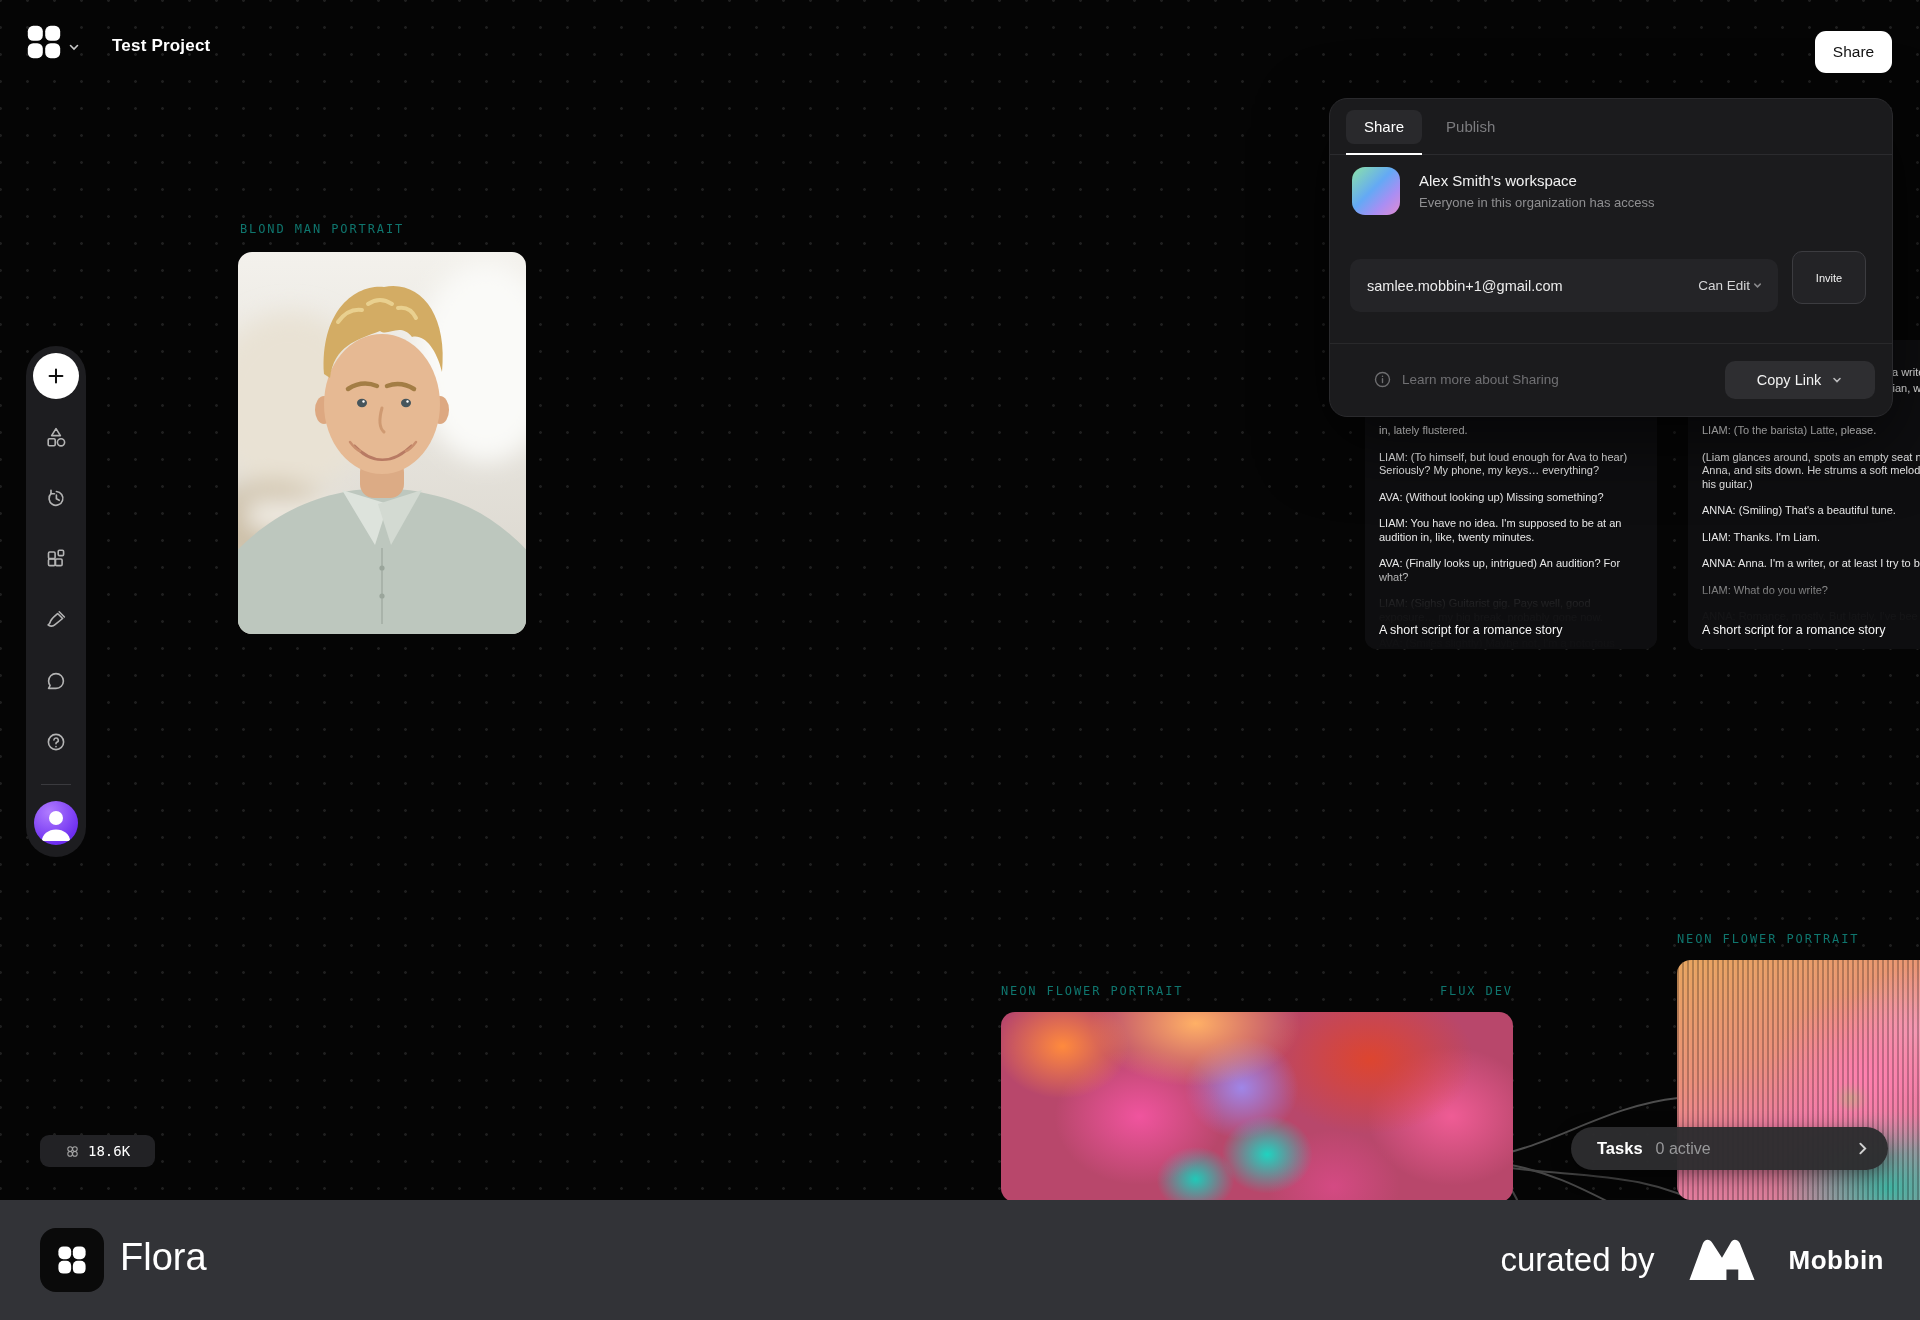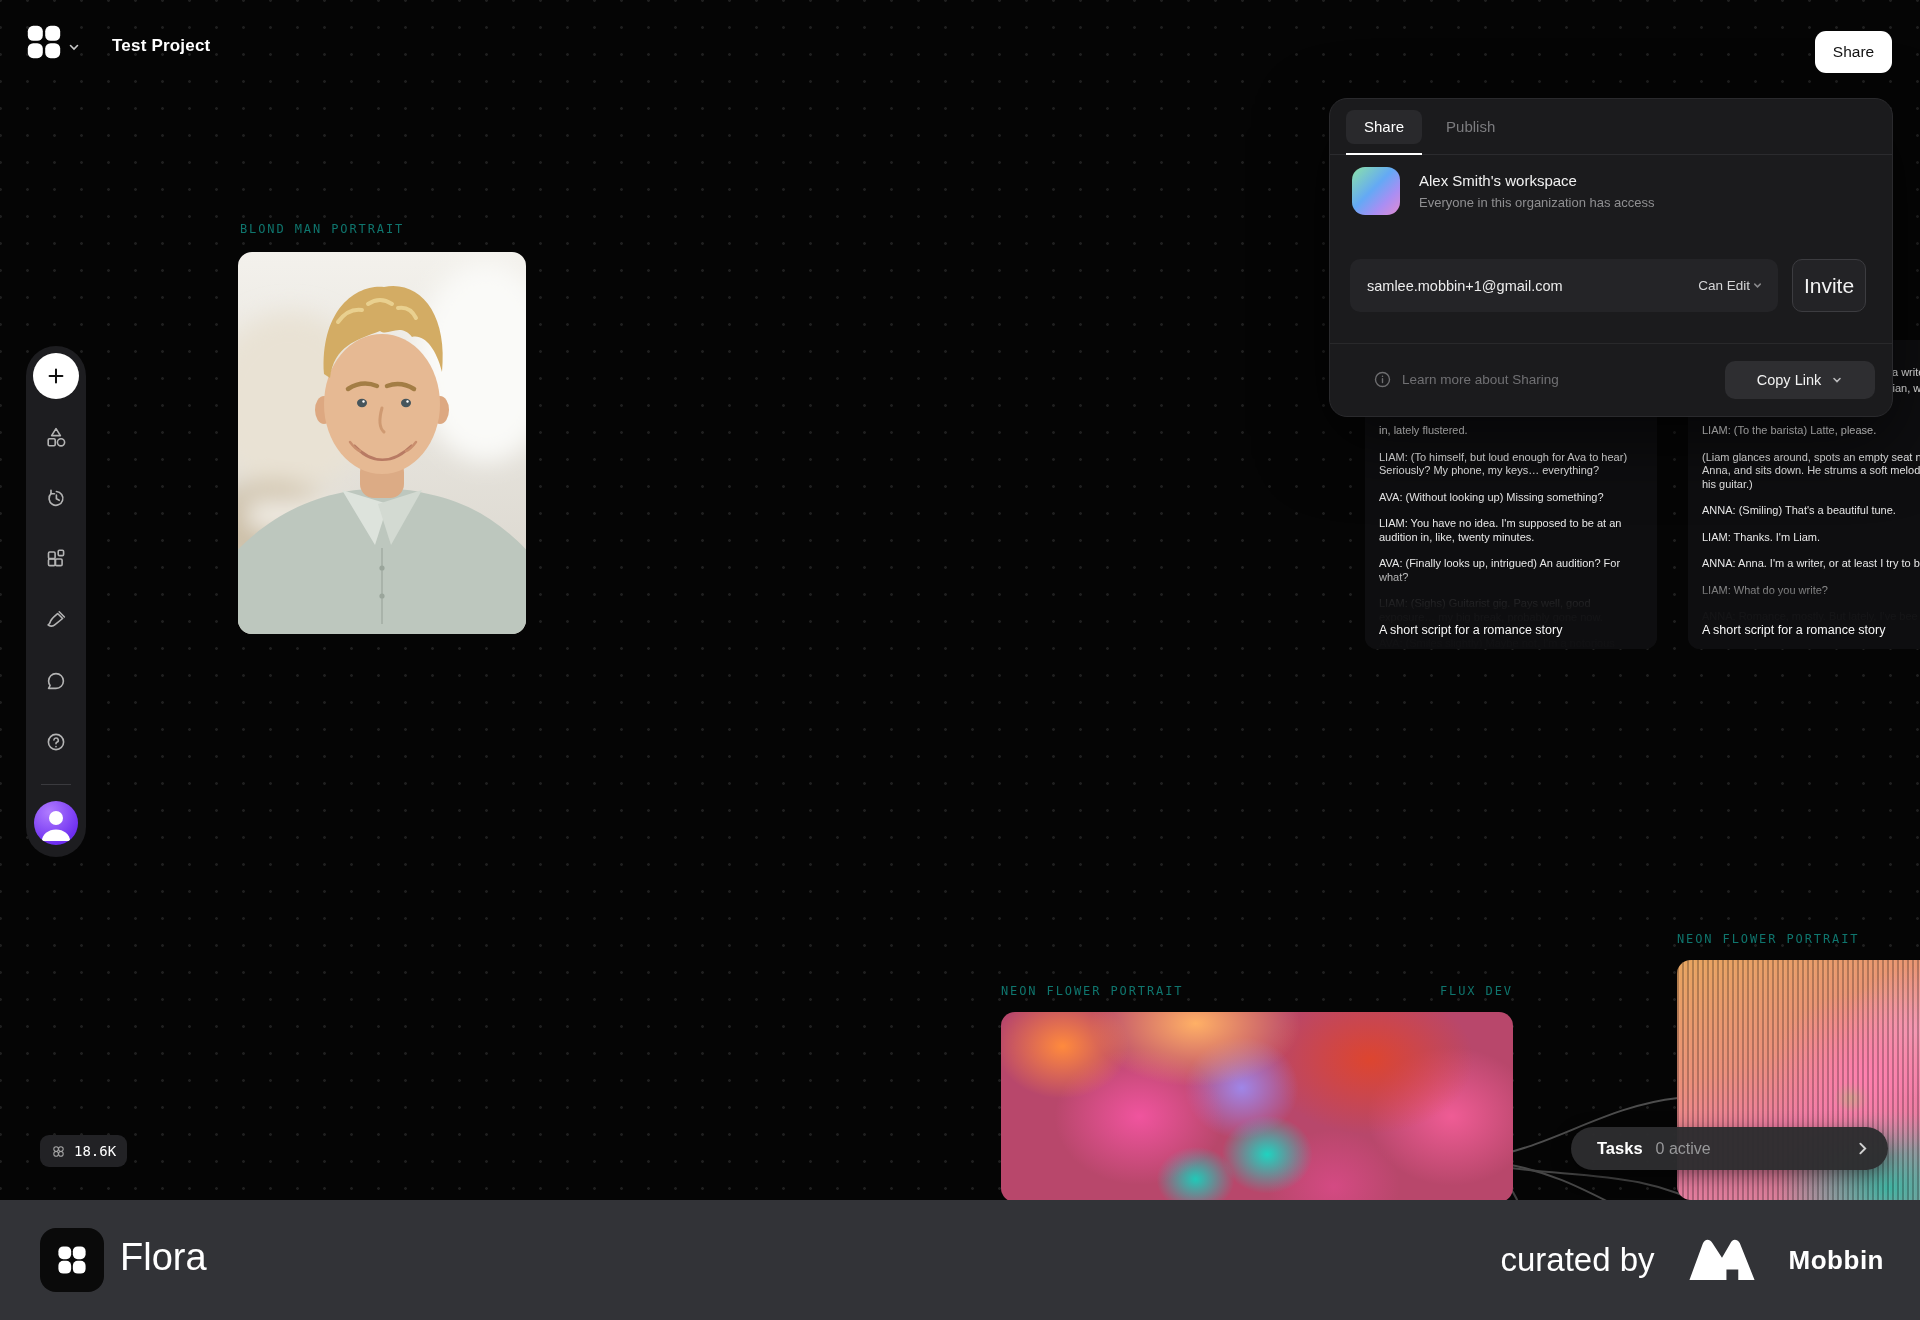--- a/index.html
+++ b/index.html
@@ -80,32 +80,32 @@
   .tab.active{background:#29292c;color:#fff;font-weight:500;}
   .tab.active::after{content:"";position:absolute;left:0;bottom:-11px;width:100%;height:2px;background:#fff;}
   .ws-avatar{position:absolute;left:22px;top:68px;width:48px;height:48px;border-radius:13px;
     background:linear-gradient(135deg,#8be3a6 0%,#64a9f5 45%,#a98ef3 72%,#e08bd2 100%);}
   .ws-name{position:absolute;left:89px;top:73px;font-size:15px;color:#f2f2f2;text-align:right;}
   .ws-sub{position:absolute;left:89px;top:96px;font-size:13px;color:#8f8f91;}
   .email-box{position:absolute;left:20px;top:160px;width:428px;height:53px;background:#242427;border-radius:10px;
     display:flex;align-items:center;}
   .email-text{flex:1;padding-left:17px;font-size:14.5px;color:#ececec;white-space:nowrap;overflow:hidden;}
   .perm{display:flex;align-items:center;gap:2px;padding-right:15px;font-size:13.5px;color:#d6d6d8;}
-  .invite-btn{position:absolute;left:462px;top:160px;width:74px;height:53px;background:#232326;
-    border:1px solid #3c3c40;border-radius:10px;color:#f2f2f2;font-size:21px;
+  .invite-btn{position:absolute;left:462px;top:152px;width:74px;height:53px;background:#232326;
+    border:1px solid #3c3c40;border-radius:10px;color:#f2f2f2;font-size:11px;
     font-family:"Liberation Sans",sans-serif;}
   .dlg-divider{position:absolute;left:0;right:0;top:244px;border-top:1px solid #29292b;}
   .learn-row{position:absolute;left:44px;top:272px;display:flex;align-items:center;gap:11px;color:#707073;font-size:13.5px;}
   .copy-btn{position:absolute;left:395px;top:262px;width:150px;height:38px;background:#2e2e31;border:none;
     border-radius:10px;color:#f2f2f2;font-size:14.5px;display:flex;align-items:center;justify-content:center;gap:10px;
     font-family:"Liberation Sans",sans-serif;}
 
   
   .credits{position:absolute;left:40px;top:1135px;height:32px;background:#222225;border-radius:9px;z-index:40;
-    display:flex;align-items:center;gap:8px;padding:0 11px;}
+    display:flex;align-items:center;gap:8px;padding:0 25px;}
   .credits span{font-family:"DejaVu Sans Mono",monospace;font-size:14px;color:#fff;}
   .tasks{position:absolute;left:1571px;top:1127px;width:317px;height:43px;background:rgba(44,44,46,.97);
     border-radius:22px;z-index:40;display:flex;align-items:center;box-shadow:0 6px 20px rgba(0,0,0,.45);}
   .tasks .t1{margin-left:26px;font-size:16.5px;font-weight:700;color:#fff;}
   .tasks .t2{margin-left:13px;font-size:16px;color:#98989a;}
   .tasks .chev{margin-left:auto;margin-right:18px;display:flex;}
 
   
   .footer{position:absolute;left:0;top:1200px;width:1920px;height:120px;background:#323337;z-index:70;
     display:flex;align-items:center;}

